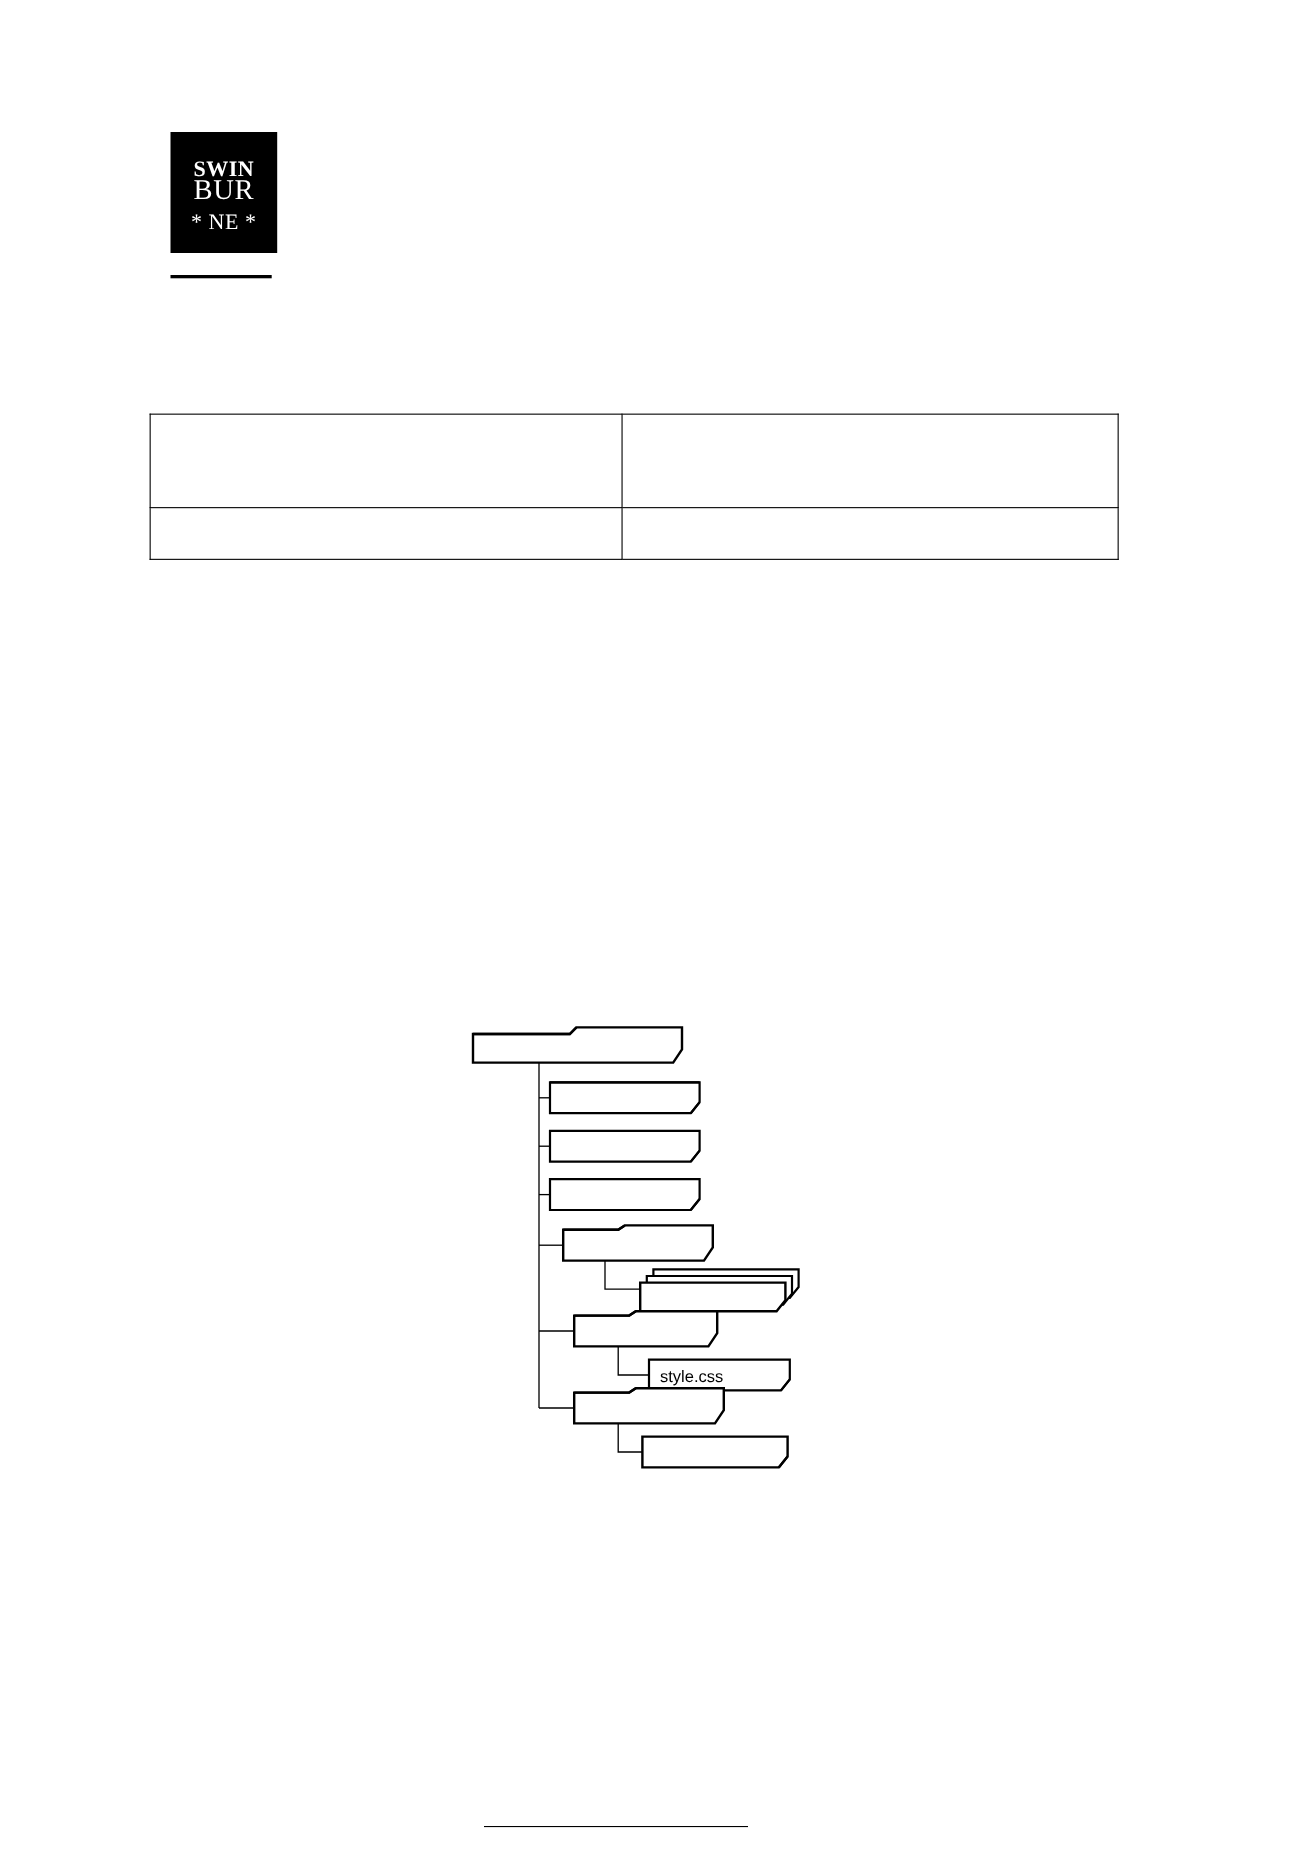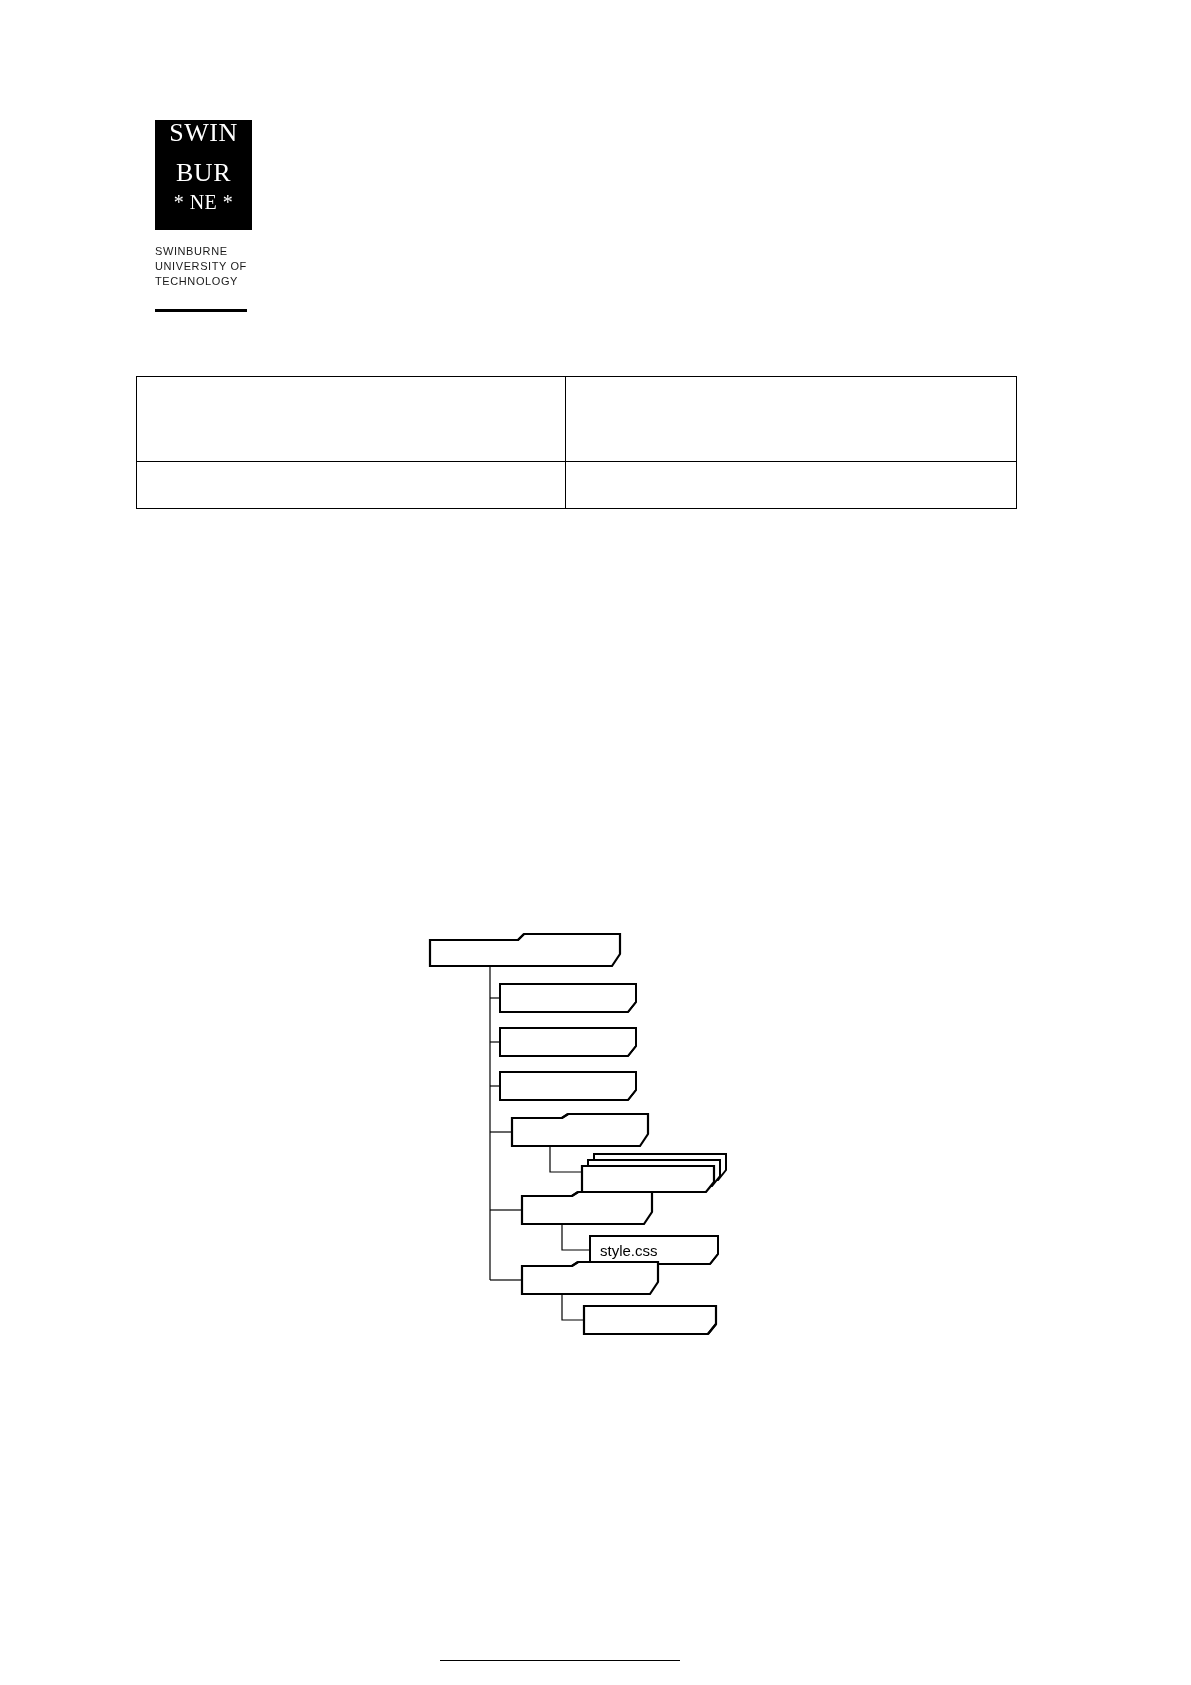--- a/index.html
+++ b/index.html
@@ -32,21 +32,21 @@
   .logo-mark .lm-line {
     position: absolute;
     left: 0;
     width: 100%;
     text-align: center;
     color: #ffffff;
     font-family: "Liberation Serif", serif;
     letter-spacing: 0.5px;
     line-height: 1;
   }
-  .lm-1 { top: 0;  font-size: 26px; }
+  .lm-1 { top: 24px;  font-size: 20px; font-weight: bold; }
   .lm-2 { top: 40px; font-size: 26px; }
   .lm-3 { top: 72px; font-size: 20px; letter-spacing: 3px; }
 
   .logo-words {
     margin-top: 14px;
     font-size: 11px;
     line-height: 1.35;
     letter-spacing: 0.6px;
     color: #1a1a1a;
     font-family: "Liberation Sans", sans-serif;
@@ -123,25 +123,20 @@
   }
 </style>
 </head>
 <body>
 
 <div class="logo-block">
   <div class="logo-mark">
     <div class="lm-line lm-1">SWIN</div>
     <div class="lm-line lm-2">BUR</div>
     <div class="lm-line lm-3">* NE *</div>
-  </div>
-  <div class="logo-words">
-    <div>SWINBURNE</div>
-    <div>UNIVERSITY OF</div>
-    <div>TECHNOLOGY</div>
   </div>
   <div class="logo-rule"></div>
 </div>
 
 <table class="header-table">
   <tbody>
     <tr class="row-1">
       <td class="col-left"></td>
       <td class="col-right"></td>
     </tr>

